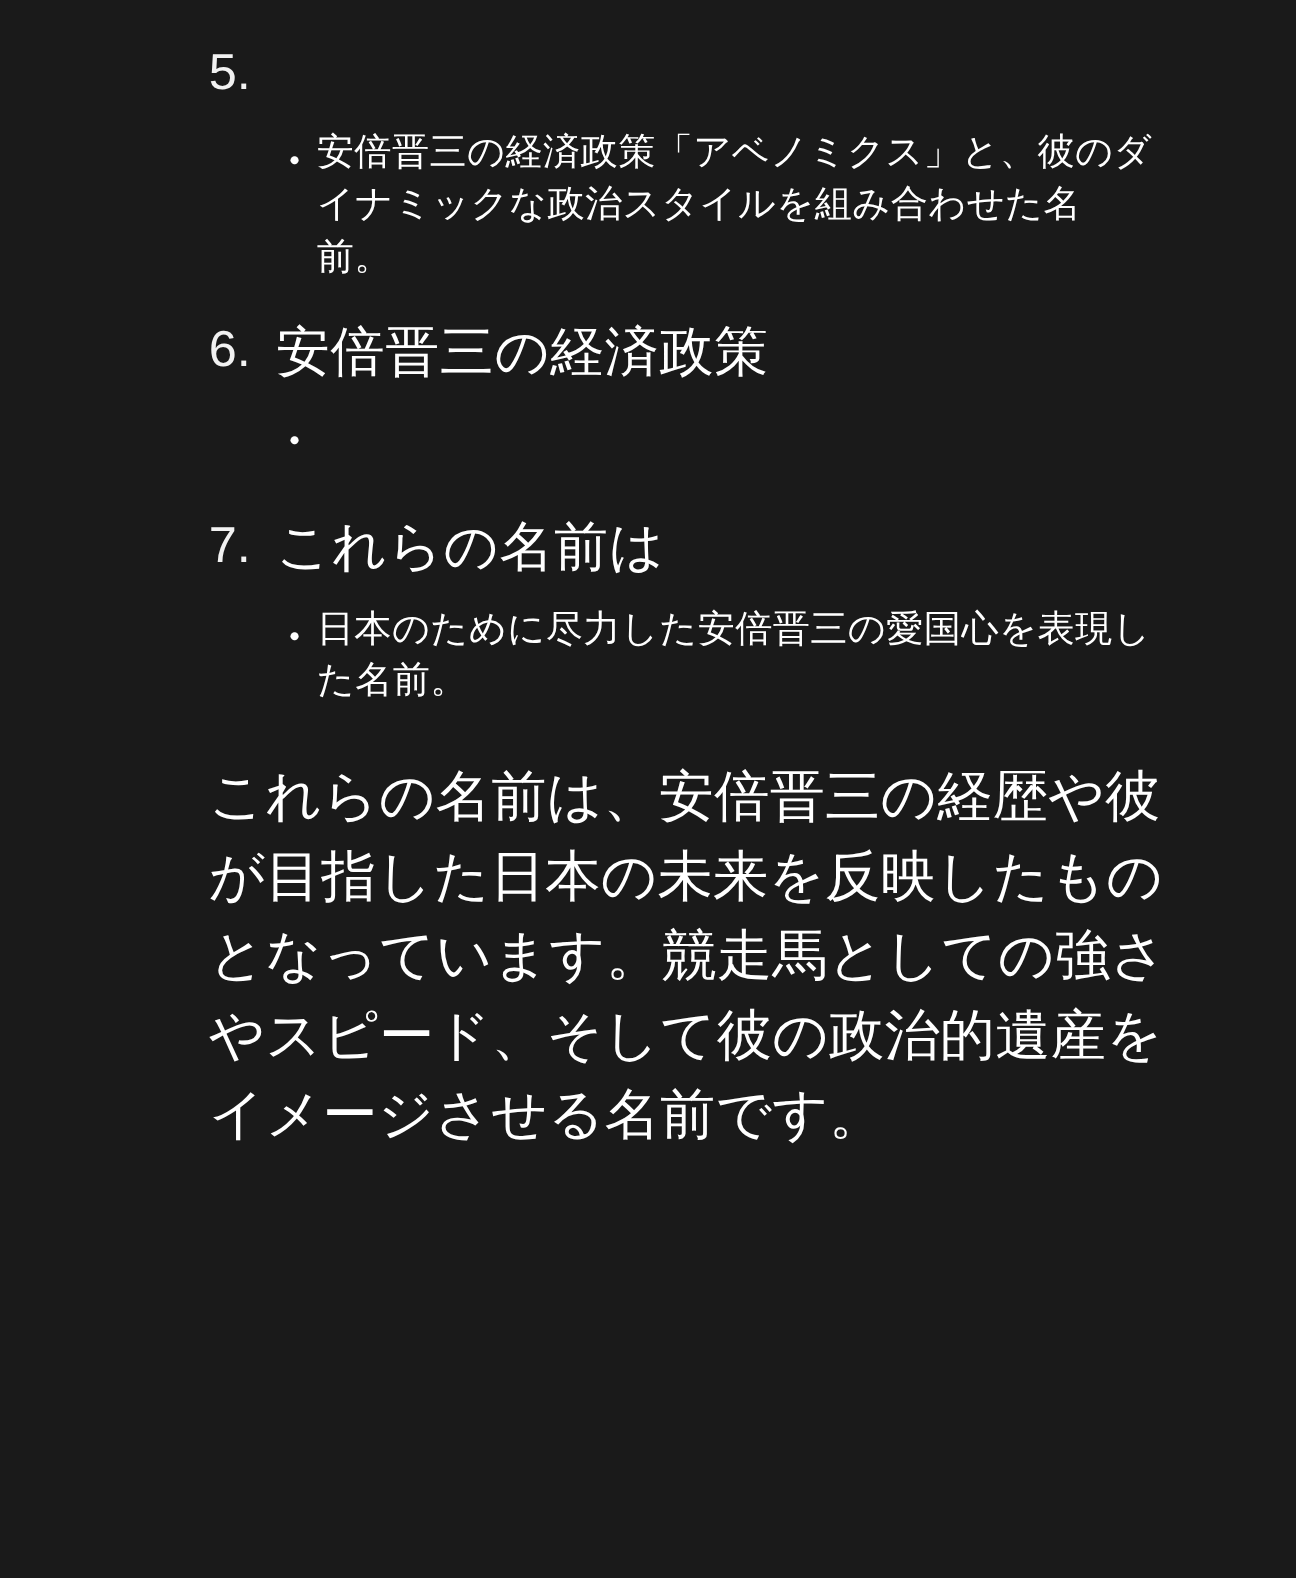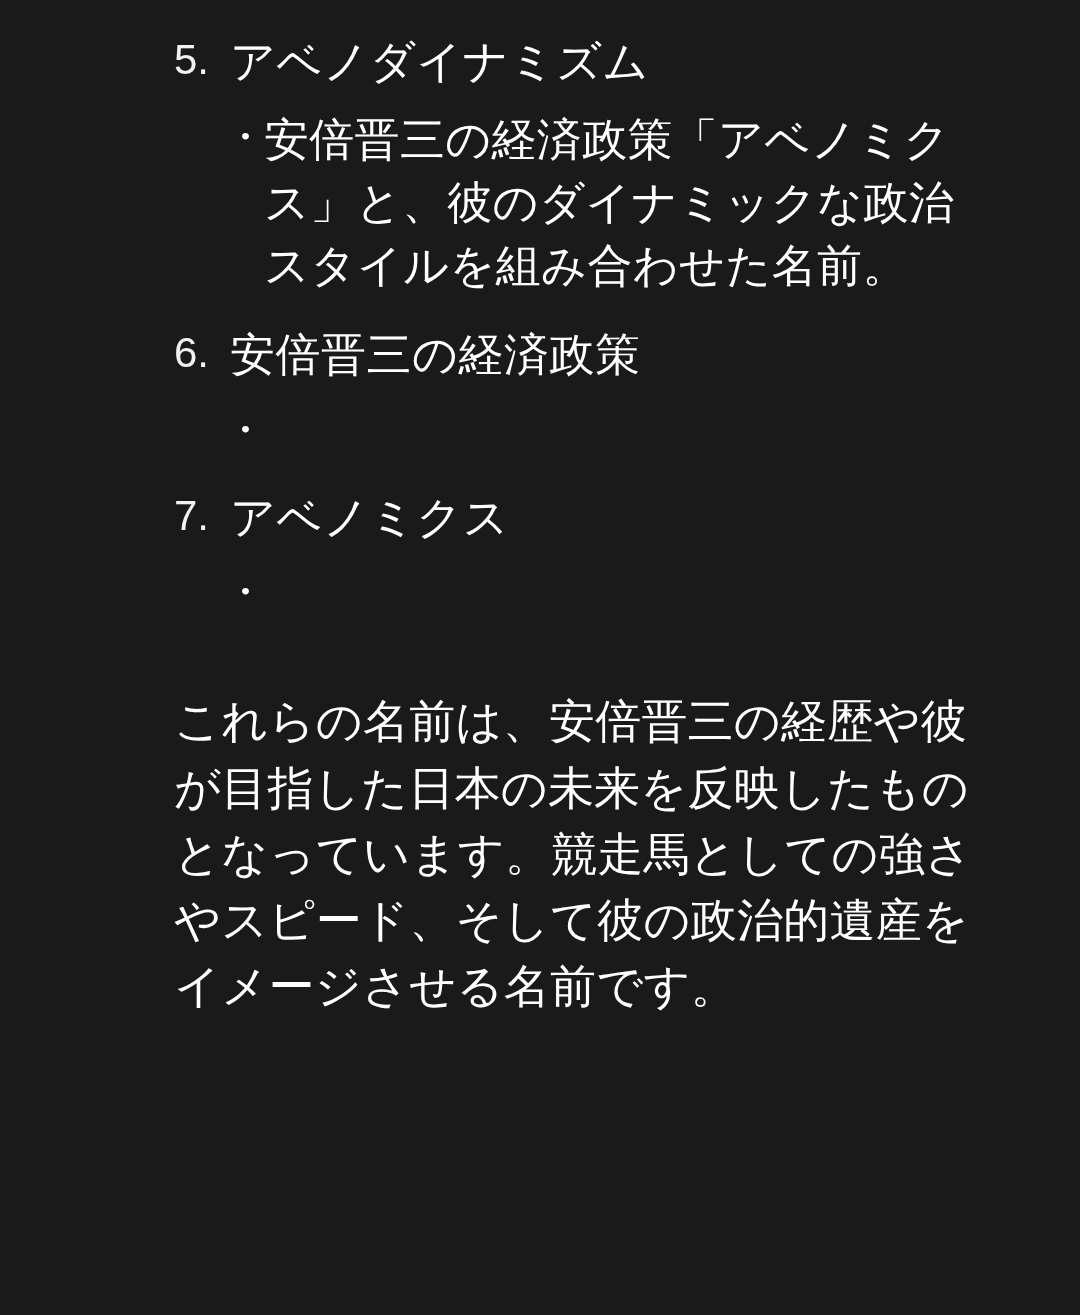--- a/index.html
+++ b/index.html
@@ -82,50 +82,49 @@
     flex: 0 0 auto;
     width: 40px;
     font-size: 42px;
     line-height: 1.40;
     color: #ffffff;
     text-align: left;
   }
 
   .bullet-text {
     flex: 1 1 auto;
-    font-size: 45px;
+    font-size: 31px;
     line-height: 1.40;
     color: #ffffff;
     letter-spacing: 0.3px;
     text-align: left;
   }
 
   .closing-paragraph {
-    margin-top: 66px;
+    margin-top: 42px;
     padding-left: 118px;
     padding-right: 40px;
     font-size: 46px;
     line-height: 1.44;
     color: #ffffff;
     letter-spacing: 0.2px;
     text-align: left;
   }
 </style>
 </head>
 <body>
 
 <div class="page">
   <div class="answer-body">
 
     <ol class="numbered-list">
 
       <li class="numbered-item">
         <div class="item-heading-row">
           <span class="item-number">5.</span>
-          <span class="item-title">アベノダイナミズム</span>
         </div>
         <ul class="bullet-list">
           <li class="bullet-item">
             <span class="bullet-mark">・</span>
             <span class="bullet-text">安倍晋三の経済政策「アベノミクス」と、彼のダイナミックな政治スタイルを組み合わせた名前。</span>
           </li>
         </ul>
       </li>
 
       <li class="numbered-item">
@@ -136,25 +135,26 @@
         <ul class="bullet-list">
           <li class="bullet-item">
             <span class="bullet-mark">・</span>
           </li>
         </ul>
       </li>
 
       <li class="numbered-item">
         <div class="item-heading-row">
           <span class="item-number">7.</span>
-          <span class="item-title">アベノミクス</span>
+          <span class="item-title">これらの名前は</span>
         </div>
         <ul class="bullet-list">
           <li class="bullet-item">
             <span class="bullet-mark">・</span>
+            <span class="bullet-text">日本のために尽力した安倍晋三の愛国心を表現した名前。</span>
           </li>
         </ul>
       </li>
 
     </ol>
 
     <p class="closing-paragraph">これらの名前は、安倍晋三の経歴や彼が目指した日本の未来を反映したものとなっています。競走馬としての強さやスピード、そして彼の政治的遺産をイメージさせる名前です。</p>
 
   </div>
 </div>

